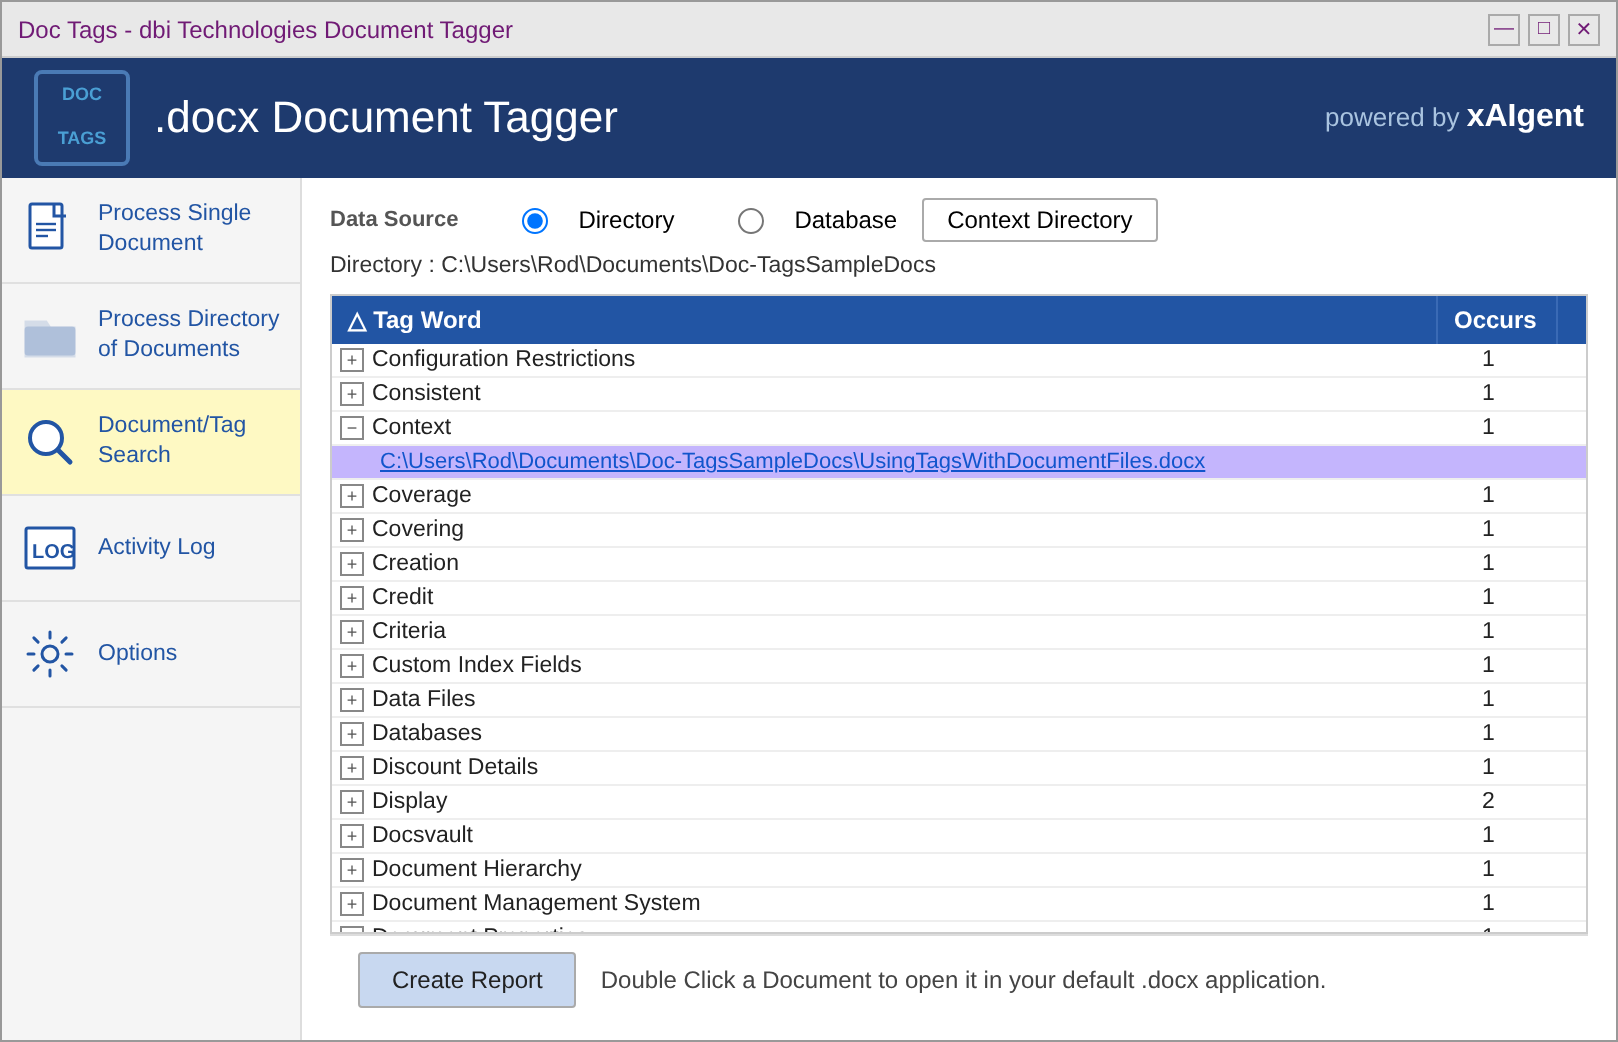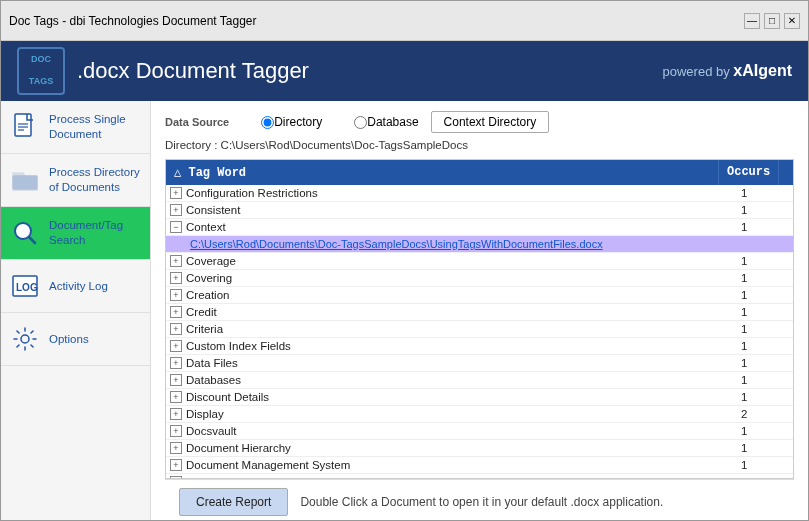--- a/index.html
+++ b/index.html
@@ -8,28 +8,28 @@
       font-size: 12px;
       background: #f0f0f0;
       width: 809px;
       height: 521px;
       overflow: hidden;
       border: 1px solid #999;
     }
     
     .title-bar {
       background: #e8e8e8;
-      height: 40px;
+      height: 28px;
       display: flex;
       align-items: center;
       justify-content: space-between;
       padding: 0 8px;
       border-bottom: 1px solid #ccc;
       font-size: 12px;
-      color: #000000;
+      color: #701a75;
     }
     .title-bar-controls {
       display: flex;
       gap: 4px;
     }
     .title-bar-btn {
       width: 16px;
       height: 16px;
       background: #e8e8e8;
       border: 1px solid #aaa;
@@ -98,21 +98,21 @@
     }
     .sidebar-item {
       display: flex;
       align-items: center;
       padding: 10px 8px;
       gap: 8px;
       cursor: pointer;
       border-bottom: 1px solid #e0e0e0;
       min-height: 52px;
     }
-    .sidebar-item.active { background: #22c55e; }
+    .sidebar-item.active { background: #fef9c3; }
     .sidebar-icon {
       width: 32px;
       height: 32px;
       display: flex;
       align-items: center;
       justify-content: center;
       color: #2255a4;
       font-size: 20px;
       flex-shrink: 0;
     }
@@ -137,21 +137,21 @@
       margin-bottom: 6px;
     }
     .datasource-label {
       font-size: 11px;
       color: #555;
       font-weight: 600;
     }
     .radio-group {
       display: flex;
       align-items: flex-end;
-      gap: 0;
+      gap: 15px;
       padding-left: 20px;
     }
     .select-dir-btn {
       background: white;
       border: 1px solid #aaa;
       padding: 3px 12px;
       font-size: 12px;
       cursor: pointer;
       border-radius: 2px;
     }
@@ -175,21 +175,20 @@
       display: grid;
       grid-template-columns: 1fr 60px 14px;
       background: #2255a4;
       color: white;
       font-size: 12px;
       font-weight: 600;
     }
     .table-header-cell {
       padding: 5px 8px;
       border-right: 1px solid #3a6ab5;
-      font-family: Liberation Mono, monospace;
     }
     .table-header-cell:last-child { border-right: none; }
     .table-scroll {
       flex: 1;
       overflow-y: scroll;
       background: white;
     }
     .table-row {
       display: grid;
       grid-template-columns: 1fr 60px;

